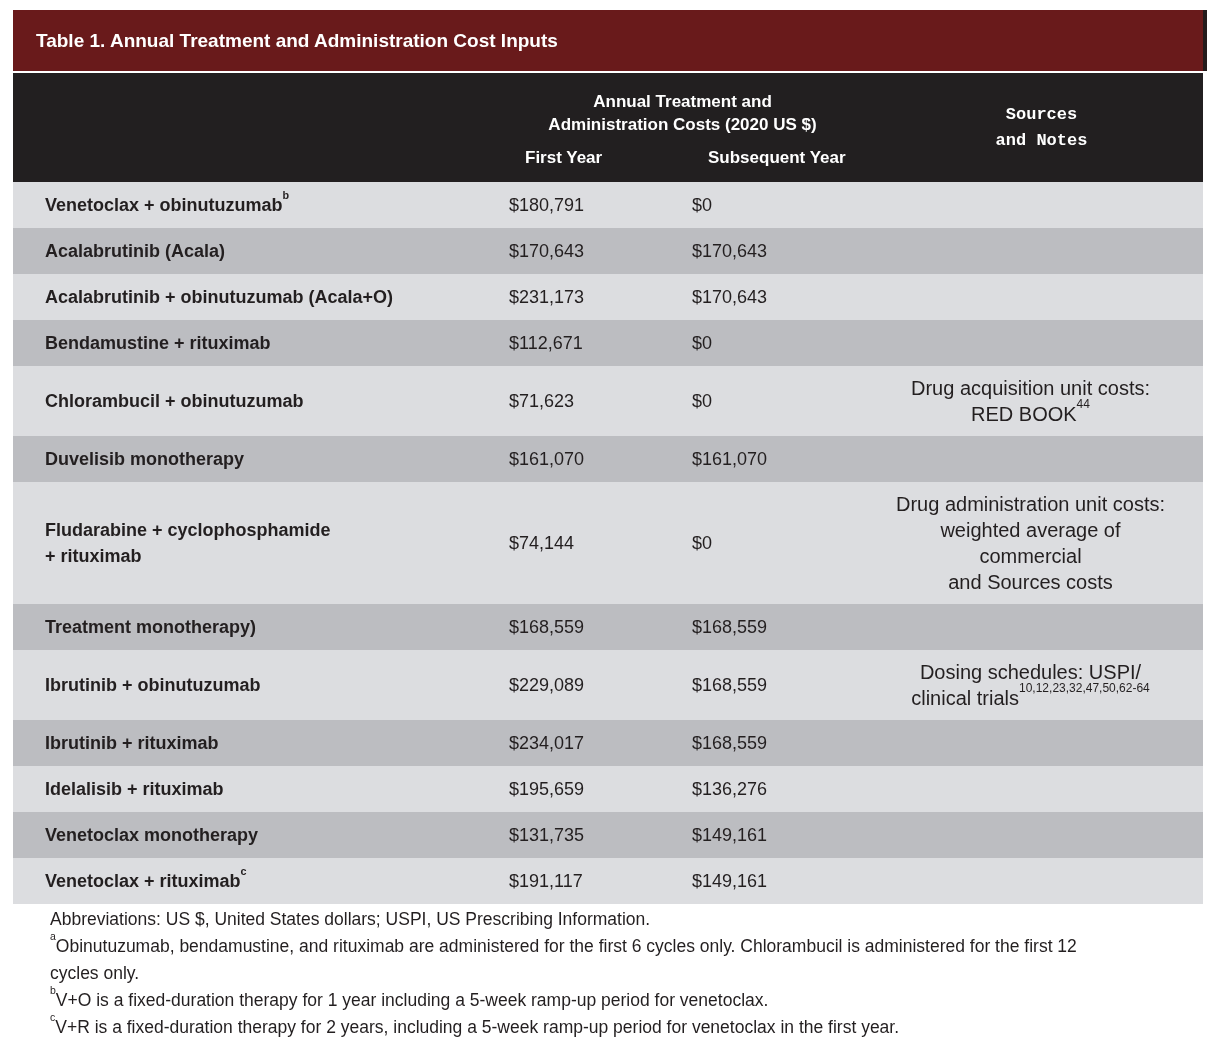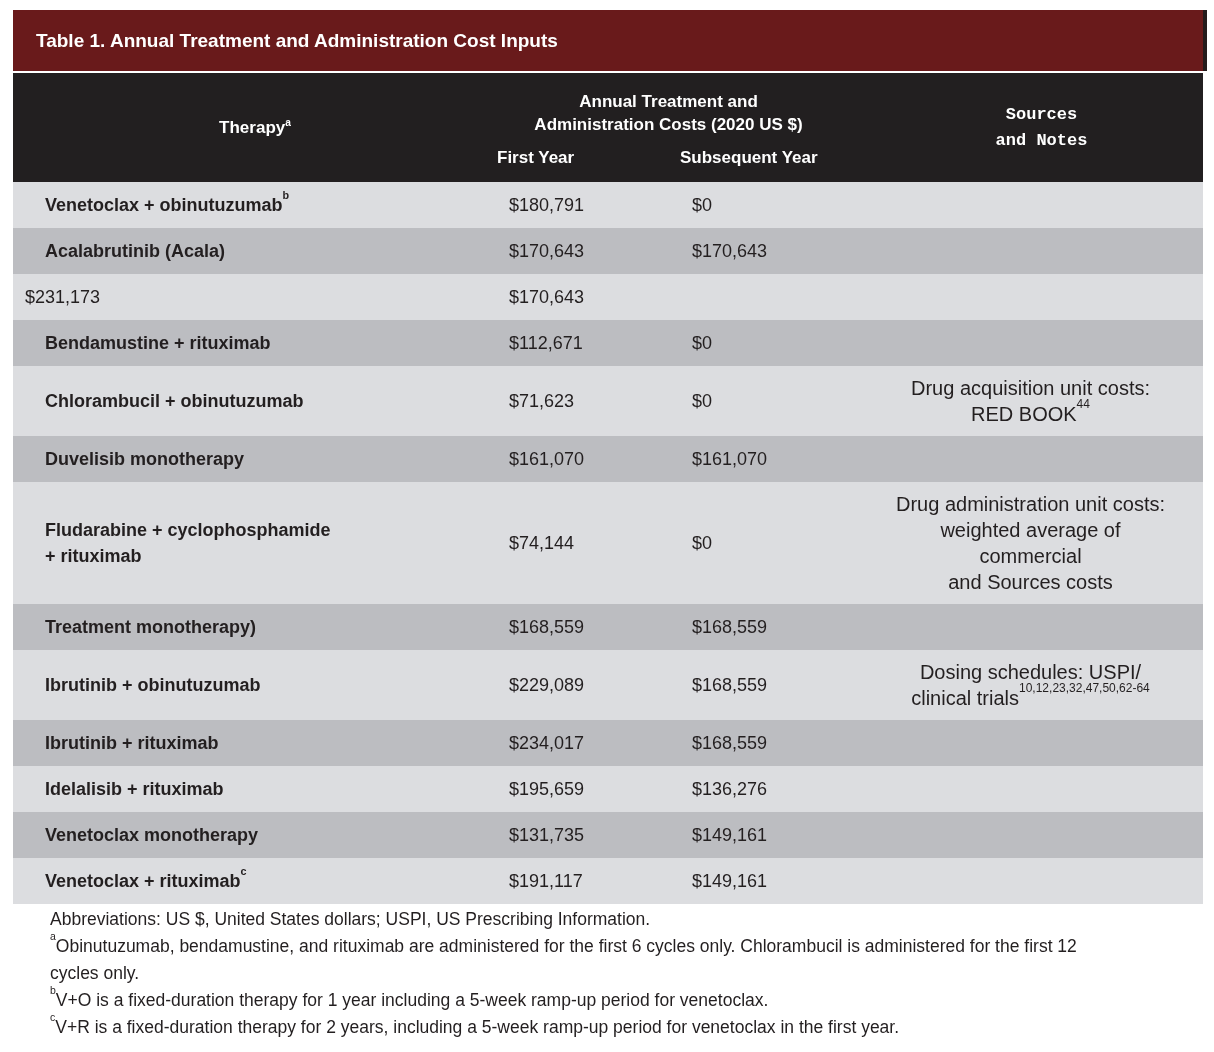--- a/index.html
+++ b/index.html
@@ -32,21 +32,21 @@
 
   .thead{
     display:grid;grid-template-columns:484px 183px 200px 1fr;
     background:var(--header-bg);color:#ffffff;
     height:109px;font-weight:bold;font-size:17px;
   }
   .th-therapy{display:flex;align-items:center;justify-content:center;}
   .th-costs{
     grid-column:2 / 4;
     display:flex;flex-direction:column;justify-content:center;
-    gap:12px;padding-top:3px;
+    gap:12px;padding-top:3px;margin-left:28px;
   }
   .costs-group-title{text-align:center;line-height:23px;padding-right:40px;}
   .costs-sub{display:grid;grid-template-columns:183px 1fr;line-height:20px;}
   .th-sources{
     display:flex;flex-direction:column;align-items:center;justify-content:center;
     line-height:26px;
     font-family:Liberation Mono, monospace;
   }
 
   .trow{
@@ -81,24 +81,20 @@
 <body>
 
 <div class="page">
   <div class="table-figure">
 
     <div class="title-bar">
       <span>Table 1. Annual Treatment and Administration Cost Inputs</span>
     </div>
 
     <div class="thead">
-      <div class="th-therapy">
-        <span>Therapy</span>
-          <sup>a</sup>
-      </div>
       <div class="th-costs">
         <div class="costs-group-title">
           <div>Annual Treatment and</div>
           <div>Administration Costs (2020 US $)</div>
         </div>
         <div class="costs-sub">
           <div>First Year</div>
           <div>Subsequent Year</div>
         </div>
       </div>
@@ -119,20 +115,23 @@
   </div>
         <div class="trow dark">
     <div class="cell therapy">
             <div>Acalabrutinib (Acala)</div>
           </div>
     <div class="cell first">$170,643</div>
     <div class="cell subsequent">$170,643</div>
     <div class="cell note"></div>
   </div>
         <div class="trow light">
+    <div class="cell therapy">
+            <div>Acalabrutinib + obinutuzumab (Acala+O)</div>
+          </div>
     <div class="cell first">$231,173</div>
     <div class="cell subsequent">$170,643</div>
     <div class="cell note"></div>
   </div>
         <div class="trow dark">
     <div class="cell therapy">
             <div>Bendamustine + rituximab</div>
           </div>
     <div class="cell first">$112,671</div>
     <div class="cell subsequent">$0</div>

